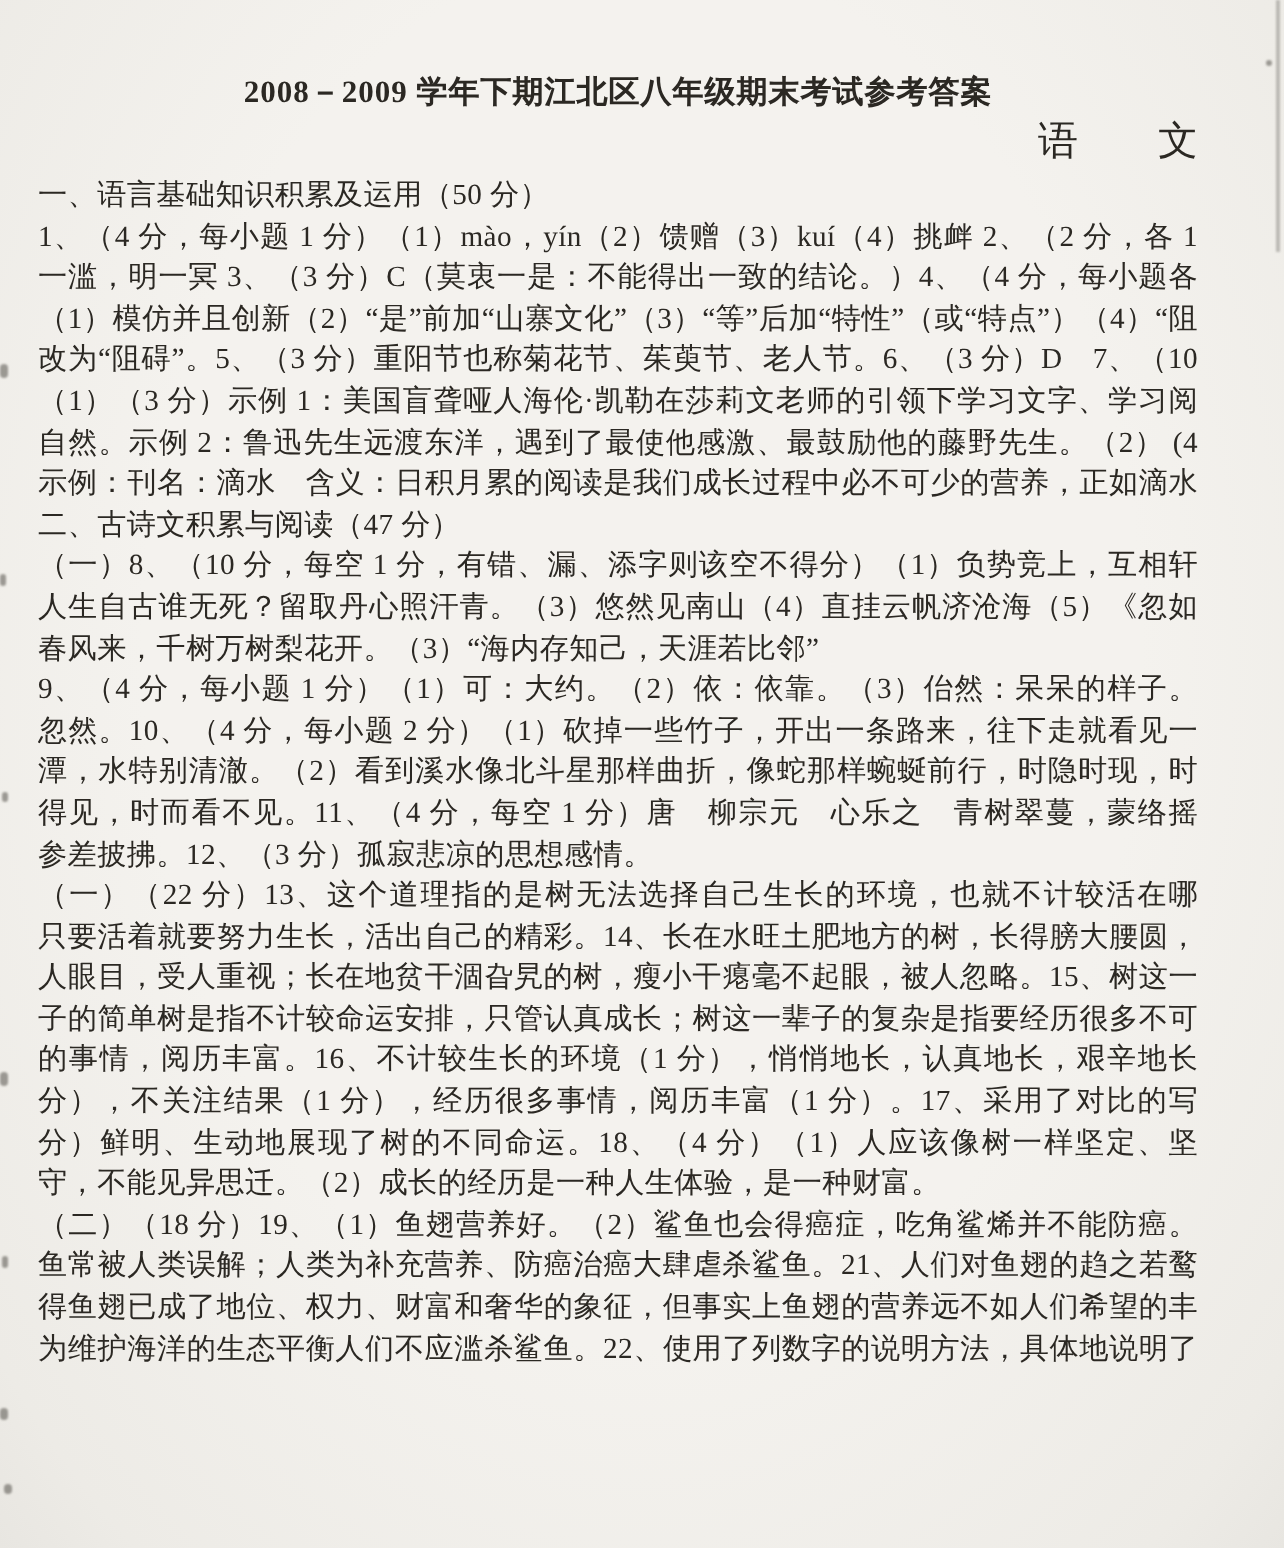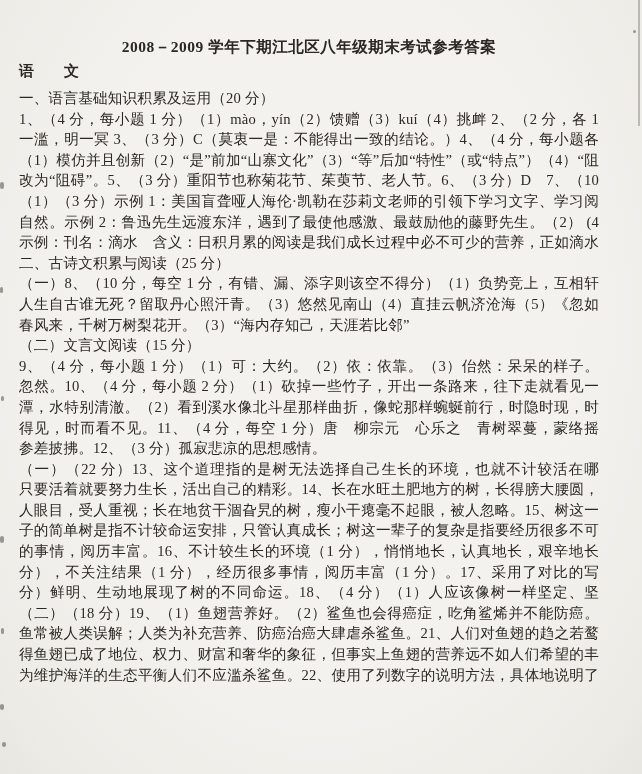--- a/index.html
+++ b/index.html
@@ -21,23 +21,23 @@
   }
   .doc-title {
     text-align: center;
     font-size: 15.5px;
     font-weight: bold;
     line-height: 24px;
     letter-spacing: 0.5px;
     white-space: nowrap;
   }
   .doc-subject {
-    text-align: left;
-    font-size: 15px;
-    font-weight: bold;
+    text-align: right;
+    font-size: 20px;
+    font-weight: normal;
     line-height: 25px;
     margin-bottom: 4px;
   }
   .line {
     font-size: 14.6px;
     line-height: 20.6px;
     height: 20.6px;
     overflow: hidden;
     text-align: left;
     letter-spacing: 0.2px;
@@ -78,43 +78,43 @@
   <div class="speck" style="left:1px;   top:396px; width:3px; height:5px;"></div>
   <div class="speck" style="left:0;     top:536px; width:4px; height:7px;"></div>
   <div class="speck" style="left:1px;   top:628px; width:3px; height:6px;"></div>
   <div class="speck" style="left:0;     top:704px; width:4px; height:6px;"></div>
   <div class="speck" style="left:2px;   top:742px; width:4px; height:5px;"></div>
 
   <div class="content">
     <div class="doc-title">2008－2009 学年下期江北区八年级期末考试参考答案</div>
     <div class="doc-subject">语　　文</div>
 
-    <div class="line">一、语言基础知识积累及运用（20 分）</div>
+    <div class="line">一、语言基础知识积累及运用（50 分）</div>
     <div class="line j">1、（4 分，每小题 1 分）（1）mào，yín（2）馈赠（3）kuí（4）挑衅 2、（2 分，各 1 分）烂</div>
     <div class="line j">一滥，明一冥 3、（3 分）C（莫衷一是：不能得出一致的结论。）4、（4 分，每小题各 1 分）</div>
     <div class="line j">（1）模仿并且创新（2）“是”前加“山寨文化”（3）“等”后加“特性”（或“特点”）（4）“阻止”</div>
     <div class="line j">改为“阻碍”。5、（3 分）重阳节也称菊花节、茱萸节、老人节。6、（3 分）D　7、（10 分）</div>
     <div class="line j">（1）（3 分）示例 1：美国盲聋哑人海伦·凯勒在莎莉文老师的引领下学习文字、学习阅读大</div>
     <div class="line j">自然。示例 2：鲁迅先生远渡东洋，遇到了最使他感激、最鼓励他的藤野先生。（2） (4 分)</div>
     <div class="line j">示例：刊名：滴水　含义：日积月累的阅读是我们成长过程中必不可少的营养，正如滴水可</div>
-    <div class="line">二、古诗文积累与阅读（25 分）</div>
+    <div class="line">二、古诗文积累与阅读（47 分）</div>
     <div class="line j">（一）8、（10 分，每空 1 分，有错、漏、添字则该空不得分）（1）负势竞上，互相轩邈（2）</div>
     <div class="line j">人生自古谁无死？留取丹心照汗青。（3）悠然见南山（4）直挂云帆济沧海（5）《忽如一夜</div>
     <div class="line">春风来，千树万树梨花开。（3）“海内存知己，天涯若比邻”</div>
-    <div class="line">（二）文言文阅读（15 分）</div>
     <div class="line j">9、（4 分，每小题 1 分）（1）可：大约。（2）依：依靠。（3）佁然：呆呆的样子。（4）俶尔：</div>
     <div class="line j">忽然。10、（4 分，每小题 2 分）（1）砍掉一些竹子，开出一条路来，往下走就看见一个小</div>
     <div class="line j">潭，水特别清澈。（2）看到溪水像北斗星那样曲折，像蛇那样蜿蜒前行，时隐时现，时而看</div>
     <div class="line j">得见，时而看不见。11、（4 分，每空 1 分）唐　柳宗元　心乐之　青树翠蔓，蒙络摇缀，</div>
     <div class="line">参差披拂。12、（3 分）孤寂悲凉的思想感情。</div>
     <div class="line j">（一）（22 分）13、这个道理指的是树无法选择自己生长的环境，也就不计较活在哪里，但</div>
     <div class="line j">只要活着就要努力生长，活出自己的精彩。14、长在水旺土肥地方的树，长得膀大腰圆，惹</div>
     <div class="line j">人眼目，受人重视；长在地贫干涸旮旯的树，瘦小干瘪毫不起眼，被人忽略。15、树这一辈</div>
     <div class="line j">子的简单树是指不计较命运安排，只管认真成长；树这一辈子的复杂是指要经历很多不可知</div>
     <div class="line j">的事情，阅历丰富。16、不计较生长的环境（1 分），悄悄地长，认真地长，艰辛地长（1</div>
     <div class="line j">分），不关注结果（1 分），经历很多事情，阅历丰富（1 分）。17、采用了对比的写法。（1</div>
     <div class="line j">分）鲜明、生动地展现了树的不同命运。18、（4 分）（1）人应该像树一样坚定、坚毅、坚</div>
+    <div class="line">守，不能见异思迁。（2）成长的经历是一种人生体验，是一种财富。</div>
     <div class="line j">（二）（18 分）19、（1）鱼翅营养好。（2）鲨鱼也会得癌症，吃角鲨烯并不能防癌。20、鲨</div>
     <div class="line j">鱼常被人类误解；人类为补充营养、防癌治癌大肆虐杀鲨鱼。21、人们对鱼翅的趋之若鹜使</div>
     <div class="line j">得鱼翅已成了地位、权力、财富和奢华的象征，但事实上鱼翅的营养远不如人们希望的丰富，</div>
     <div class="line j">为维护海洋的生态平衡人们不应滥杀鲨鱼。22、使用了列数字的说明方法，具体地说明了鲨</div>
   </div>
 </div>
 
 </body></html>

